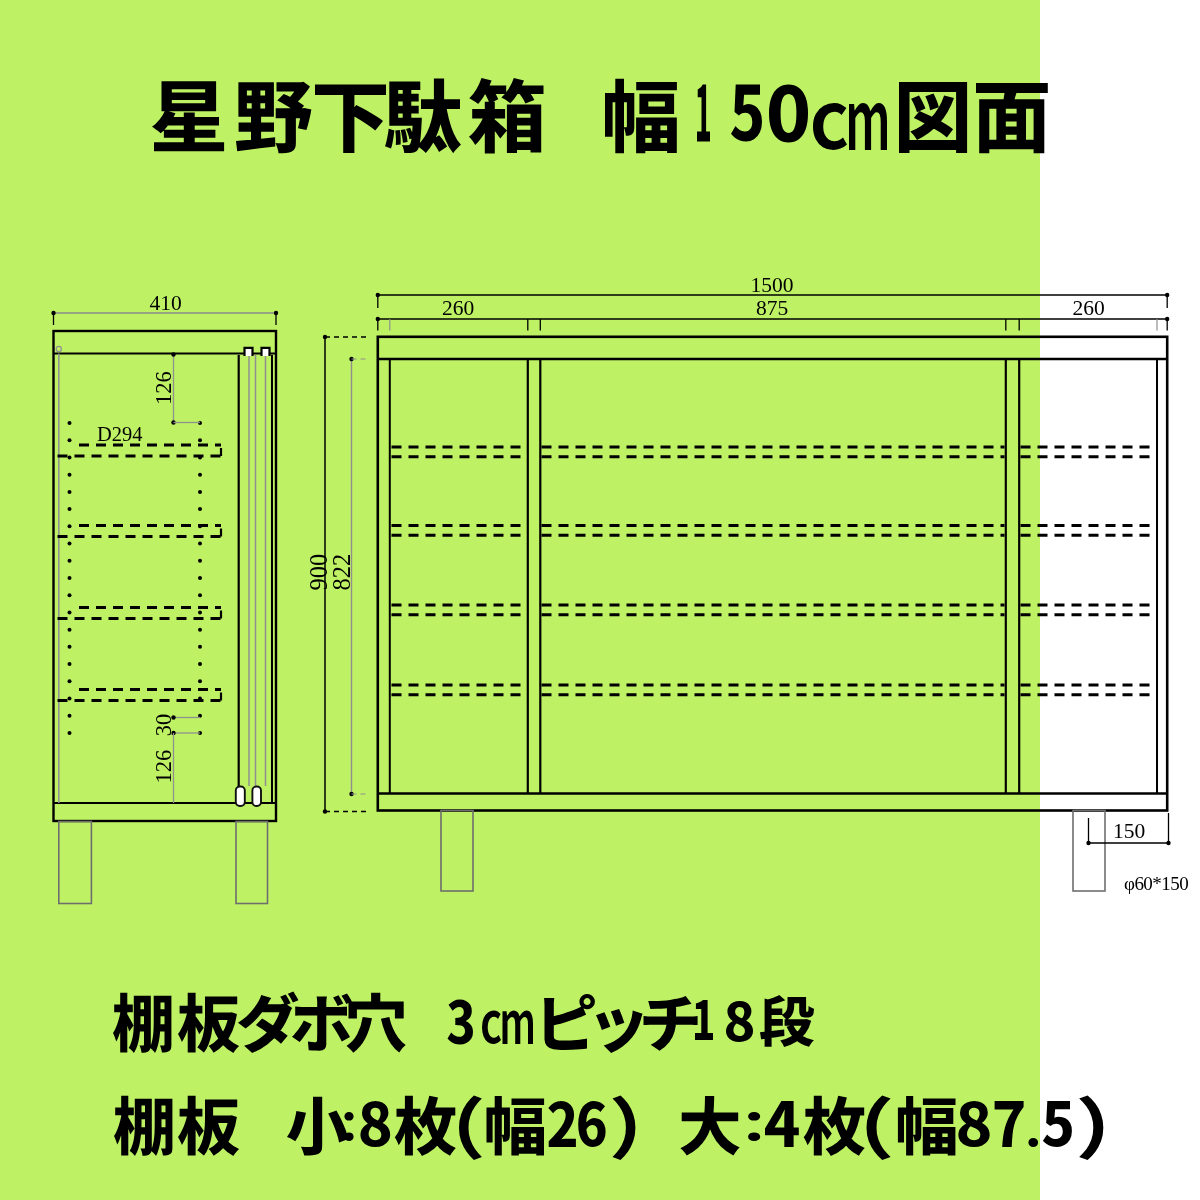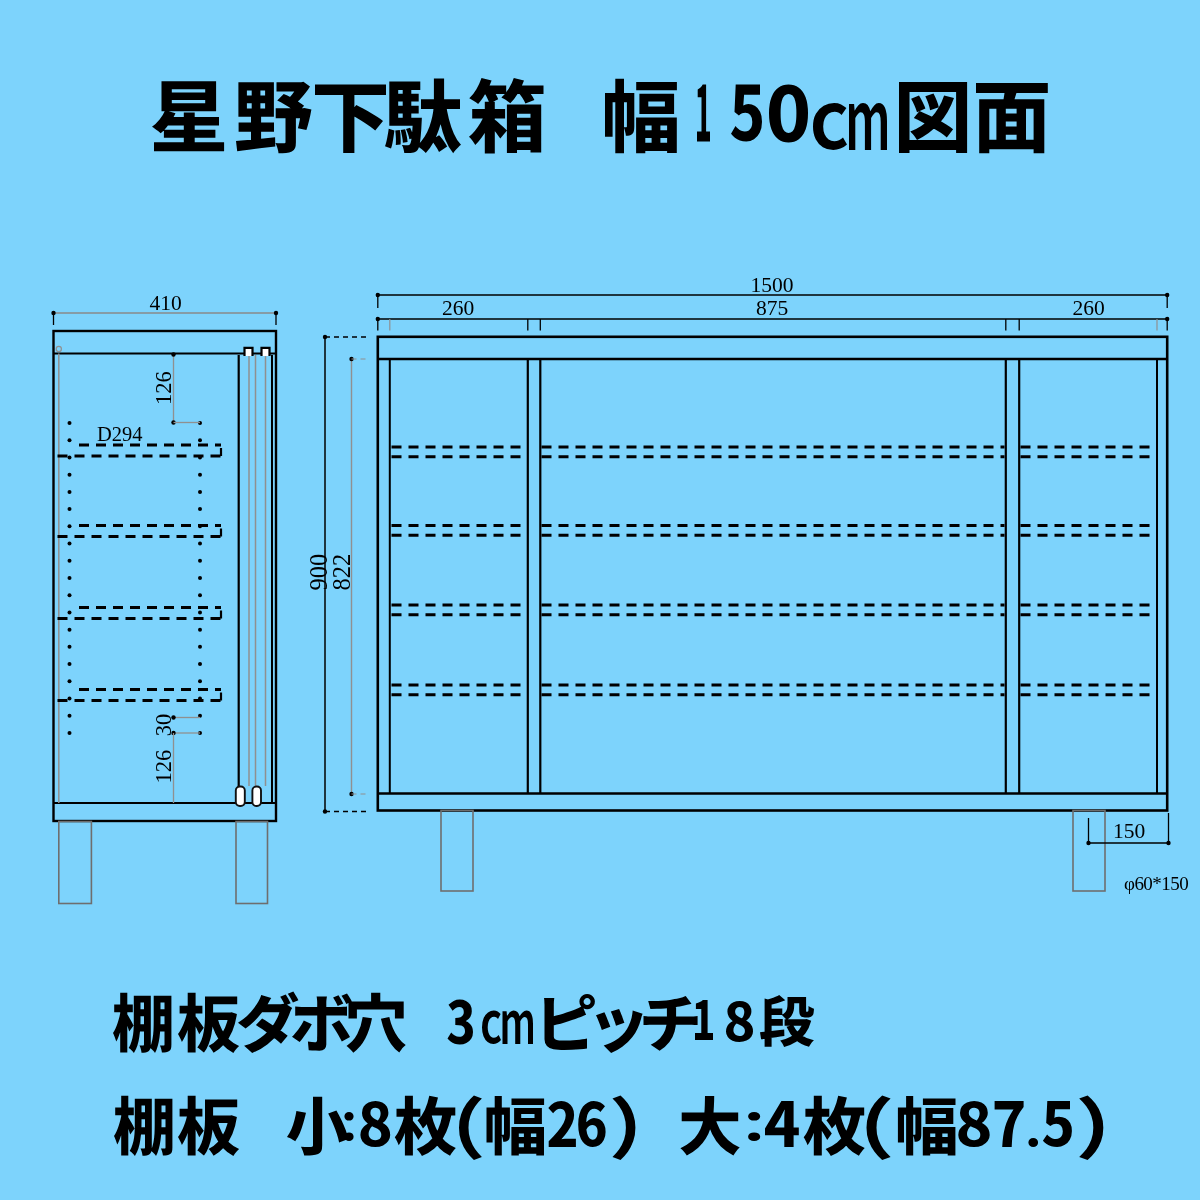--- a/index.html
+++ b/index.html
@@ -1,15 +1,15 @@
 <!DOCTYPE html>
 <html><head><meta charset="utf-8">
 <style>
 html,body{margin:0;padding:0;background:#ffffff;}
-#page{width:1200px;height:1200px;position:relative;background:#7dd3fc;}
+#page{width:1040px;height:1200px;position:relative;background:#bef264;}
 </style></head>
 <body>
 <div id="page">
 <svg width="1200" height="1200" viewBox="0 0 1200 1200">
 
 <path fill="#000" d="M163.9 129.7H215.4V137.8H163.9ZM166.0 117.0H219.0V125.6H166.0ZM154.0 142.3H224.1V151.2H154.0ZM183.8 112.6H194.7V148.5H183.8ZM171.8 99.9V103.3H205.2V99.9ZM171.8 89.2V92.6H205.2V89.2ZM161.5 81.3H216.1V111.2H161.5ZM165.2 110.2 175.5 113.2Q173.8 117.0 171.4 120.7Q168.9 124.4 166.2 127.7Q163.5 130.9 160.7 133.3Q159.7 132.3 158.1 131.1Q156.6 129.9 154.9 128.7Q153.2 127.5 152.0 126.8Q156.0 123.8 159.6 119.4Q163.2 114.9 165.2 110.2ZM246.9 103.3V108.4H265.1V103.3ZM246.9 90.6V95.6H265.1V90.6ZM238.4 82.3H273.9V116.7H238.4ZM238.6 122.4H274.0V131.8H238.6ZM236.0 140.9Q240.9 140.5 247.4 140.0Q253.8 139.4 260.9 138.7Q268.1 137.9 275.1 137.2L275.3 146.4Q268.7 147.3 261.9 148.1Q255.0 149.0 248.7 149.8Q242.4 150.5 237.2 151.2ZM276.5 82.3H303.3V91.6H276.5ZM275.7 108.3H304.6V118.2H275.7ZM298.6 82.3H301.1L303.4 81.7L310.0 86.4Q308.0 89.7 305.4 93.1Q302.7 96.6 299.7 99.7Q296.7 102.8 293.5 105.0Q292.5 103.7 290.8 101.9Q289.0 100.1 287.8 99.1Q290.0 97.2 292.1 94.5Q294.2 91.9 295.9 89.1Q297.6 86.4 298.6 84.2ZM277.2 100.5 283.7 94.1Q287.3 95.5 291.1 97.6Q294.9 99.7 298.3 101.8Q301.7 104.0 304.1 105.8L297.5 113.2Q295.2 111.2 291.8 108.9Q288.4 106.5 284.6 104.4Q280.8 102.2 277.2 100.5ZM301.4 108.3H302.8L304.4 108.0L311.4 109.5Q310.5 114.9 309.1 120.5Q307.7 126.1 306.4 130.1L297.9 128.3Q298.6 126.0 299.2 122.8Q299.9 119.6 300.4 116.2Q301.0 112.8 301.4 109.7ZM285.5 113.2H295.9V142.2Q295.9 145.8 295.1 148.1Q294.2 150.3 291.8 151.5Q289.4 152.7 286.1 153.0Q282.8 153.3 278.5 153.3Q278.3 151.0 277.4 148.1Q276.5 145.1 275.5 143.0Q278.0 143.2 280.5 143.2Q283.1 143.2 283.9 143.2Q284.8 143.2 285.1 142.9Q285.5 142.7 285.5 141.9ZM251.7 85.2H260.4V111.3H261.1V140.9H251.0V111.3H251.7ZM315.0 84.4H386.0V95.0H315.0ZM343.2 94.1H354.4V153.1H343.2ZM349.1 113.4 356.3 105.0Q359.4 106.5 363.1 108.5Q366.8 110.5 370.5 112.7Q374.2 114.9 377.5 117.0Q380.8 119.1 383.0 120.9L375.2 130.6Q373.1 128.7 370.1 126.5Q367.0 124.2 363.4 121.9Q359.8 119.6 356.1 117.4Q352.4 115.2 349.1 113.4ZM421.0 99.3H460.0V108.9H421.0ZM431.3 140.1 439.1 135.3Q440.7 137.0 442.3 139.0Q443.8 141.0 445.1 142.9Q446.4 144.9 447.2 146.5L439.0 152.0Q438.3 150.4 437.0 148.3Q435.7 146.2 434.2 144.0Q432.8 141.8 431.3 140.1ZM445.8 102.8Q446.9 111.1 448.9 119.0Q450.9 127.0 453.9 133.7Q456.8 140.4 461.0 144.8Q459.7 145.8 458.3 147.2Q456.8 148.7 455.4 150.3Q454.0 151.9 453.2 153.3Q448.6 147.8 445.5 140.1Q442.4 132.4 440.4 123.3Q438.4 114.2 437.1 104.2ZM433.9 78.5H444.1V100.8Q444.1 103.4 443.7 108.0Q443.2 112.6 442.0 118.3Q440.9 124.0 438.7 130.1Q436.6 136.3 433.5 142.2Q430.3 148.1 425.8 153.0Q424.3 151.3 421.8 149.3Q419.3 147.3 417.2 146.0Q421.6 141.6 424.7 136.6Q427.7 131.6 429.5 126.5Q431.3 121.4 432.3 116.6Q433.3 111.8 433.6 107.7Q433.9 103.7 433.9 101.0ZM394.9 93.7H418.7V101.6H394.9ZM394.9 105.7H418.7V113.6H394.9ZM389.3 117.8H416.0V125.8H389.3ZM402.7 86.5H411.3V122.1H402.7ZM406.0 129.0 410.1 127.7Q411.3 130.0 412.3 132.8Q413.4 135.6 413.7 137.7L409.4 139.2Q409.1 137.1 408.1 134.2Q407.1 131.4 406.0 129.0ZM400.7 129.9 405.1 129.2Q406.0 132.2 406.7 135.8Q407.4 139.4 407.6 141.9L402.9 142.8Q402.8 140.2 402.1 136.6Q401.5 133.0 400.7 129.9ZM395.3 130.4 399.8 129.9Q400.5 133.4 400.6 137.5Q400.8 141.6 400.6 144.5L395.8 145.1Q396.0 142.1 395.9 138.0Q395.7 133.9 395.3 130.4ZM388.7 128.7 394.4 130.5Q394.1 133.2 393.6 136.5Q393.1 139.8 392.5 142.9Q391.9 146.1 391.0 148.4L385.0 146.2Q385.9 143.9 386.6 140.8Q387.3 137.8 387.8 134.6Q388.4 131.4 388.7 128.7ZM389.3 81.5H420.3V89.9H398.2V123.0H389.3ZM412.9 117.8H421.9Q421.9 117.8 421.8 119.1Q421.8 120.4 421.7 121.2Q421.3 130.5 420.7 136.3Q420.2 142.2 419.4 145.4Q418.7 148.6 417.6 149.9Q416.4 151.3 415.1 151.9Q413.8 152.6 412.2 152.8Q410.8 153.0 408.7 153.1Q406.6 153.1 404.3 153.0Q404.1 151.2 403.5 148.9Q402.9 146.6 401.9 145.0Q403.7 145.1 405.2 145.2Q406.8 145.2 407.6 145.2Q408.3 145.2 408.9 145.0Q409.5 144.9 410.0 144.2Q410.6 143.4 411.2 140.8Q411.7 138.2 412.1 133.0Q412.6 127.8 412.9 119.2ZM506.9 104.5H541.2V152.6H530.5V113.7H517.0V153.1H506.9ZM472.2 109.0H505.1V118.5H472.2ZM511.9 117.8H535.7V125.4H511.9ZM511.9 129.7H535.7V137.3H511.9ZM511.9 141.7H535.7V150.1H511.9ZM484.8 101.8H494.8V153.4H484.8ZM493.3 118.4Q494.3 119.2 496.3 120.8Q498.2 122.5 500.4 124.5Q502.6 126.4 504.4 128.1Q506.2 129.8 507.0 130.5L500.3 138.6Q499.3 137.0 497.7 134.9Q496.1 132.8 494.3 130.6Q492.5 128.4 490.8 126.3Q489.1 124.3 487.8 122.9ZM481.5 85.4H506.2V94.0H481.5ZM513.8 85.4H543.5V94.1H513.8ZM481.5 78.0 491.6 80.6Q490.0 84.9 487.8 89.3Q485.6 93.6 483.1 97.4Q480.6 101.1 478.1 104.0Q477.1 103.1 475.5 102.0Q473.9 101.0 472.2 99.9Q470.5 98.9 469.3 98.3Q473.2 94.7 476.4 89.2Q479.6 83.7 481.5 78.0ZM513.8 78.0 524.0 80.6Q521.7 87.2 518.0 93.2Q514.3 99.3 510.3 103.3Q509.3 102.4 507.6 101.3Q506.0 100.2 504.3 99.1Q502.6 98.0 501.4 97.4Q505.4 94.0 508.7 88.8Q512.0 83.6 513.8 78.0ZM483.9 92.1 492.1 88.4Q493.9 90.9 495.7 93.9Q497.4 96.9 498.2 99.2L489.5 103.4Q488.8 101.1 487.2 97.9Q485.6 94.7 483.9 92.1ZM518.5 92.4 526.9 89.1Q529.0 91.5 531.1 94.6Q533.3 97.6 534.4 99.9L525.4 103.6Q524.5 101.3 522.5 98.1Q520.5 94.9 518.5 92.4ZM484.6 114.6 492.1 119.0Q490.3 123.4 487.6 128.3Q484.9 133.1 481.7 137.5Q478.5 141.8 475.3 145.0Q474.2 143.2 472.5 140.7Q470.7 138.3 469.0 136.8Q472.0 134.4 475.0 130.7Q478.0 127.0 480.5 122.8Q483.0 118.5 484.6 114.6ZM615.3 78.7H624.0V153.3H615.3ZM605.0 93.1H630.5V102.3H612.6V136.8H605.0ZM626.9 93.1H634.3V126.6Q634.3 128.9 633.9 130.9Q633.5 132.9 632.2 134.0Q630.9 135.2 629.4 135.5Q628.0 135.8 625.9 135.8Q625.8 134.0 625.1 131.4Q624.5 128.9 623.6 127.1Q624.5 127.2 625.3 127.2Q626.0 127.2 626.3 127.2Q626.9 127.1 626.9 126.4ZM636.2 81.9H676.9V90.3H636.2ZM648.3 101.4V106.4H664.9V101.4ZM639.4 93.8H674.1V114.0H639.4ZM640.3 130.2H673.5V138.0H640.3ZM640.1 142.8H673.5V150.9H640.1ZM636.1 117.5H676.8V153.1H667.1V125.6H645.3V153.2H636.1ZM651.6 121.5H660.4V148.4H651.6ZM697.0 141.5V131.4H701.5V97.2H697.7V89.5Q699.3 88.7 700.5 87.5Q701.7 86.3 702.7 84.5H706.1V131.4H710.0V141.5ZM746.3 141.5Q742.7 141.5 739.9 140.5Q737.1 139.4 734.9 137.7Q732.7 135.9 731.0 133.8L735.5 126.1Q736.7 127.6 738.2 128.8Q739.6 130.1 741.3 130.8Q743.0 131.6 744.9 131.6Q747.1 131.6 748.8 130.5Q750.4 129.4 751.4 127.3Q752.3 125.1 752.3 122.1Q752.3 117.5 750.3 115.1Q748.4 112.7 745.3 112.7Q743.4 112.7 742.1 113.3Q740.8 113.9 738.9 115.5L734.5 111.9L735.7 84.5H760.0V94.8H744.1L743.3 105.4Q744.6 104.7 745.7 104.4Q746.9 104.1 748.3 104.1Q752.0 104.1 755.1 106.0Q758.3 107.9 760.1 111.8Q762.0 115.7 762.0 121.8Q762.0 128.0 759.8 132.4Q757.6 136.9 754.0 139.2Q750.4 141.5 746.3 141.5ZM788.5 142.5Q782.7 142.5 778.3 139.2Q773.9 135.9 771.5 129.4Q769.0 122.9 769.0 113.2Q769.0 103.6 771.5 97.2Q773.9 90.8 778.3 87.7Q782.7 84.5 788.5 84.5Q794.4 84.5 798.8 87.7Q803.1 90.9 805.6 97.2Q808.0 103.6 808.0 113.2Q808.0 122.9 805.6 129.4Q803.1 135.9 798.8 139.2Q794.4 142.5 788.5 142.5ZM788.5 133.0Q790.8 133.0 792.6 131.3Q794.3 129.6 795.3 125.3Q796.4 121.0 796.4 113.2Q796.4 105.5 795.3 101.3Q794.3 97.1 792.6 95.5Q790.8 93.9 788.5 93.9Q786.4 93.9 784.6 95.5Q782.8 97.1 781.7 101.3Q780.6 105.5 780.6 113.2Q780.6 121.0 781.7 125.3Q782.8 129.6 784.6 131.3Q786.4 133.0 788.5 133.0ZM833.3 150.0Q827.5 150.0 822.9 147.2Q818.4 144.4 815.7 139.2Q813.0 133.9 813.0 126.5Q813.0 119.1 815.9 113.8Q818.9 108.6 823.7 105.8Q828.5 103.0 834.1 103.0Q838.1 103.0 841.1 104.4Q844.1 105.9 846.4 108.1L841.6 114.9Q840.0 113.3 838.3 112.5Q836.6 111.7 834.7 111.7Q831.3 111.7 828.7 113.5Q826.1 115.4 824.6 118.7Q823.2 122.0 823.2 126.5Q823.2 131.0 824.6 134.3Q826.1 137.7 828.6 139.5Q831.1 141.3 834.3 141.3Q836.8 141.3 839.0 140.2Q841.2 139.1 843.0 137.5L847.0 144.5Q844.0 147.3 840.4 148.6Q836.8 150.0 833.3 150.0ZM849.0 150.0V104.1H854.1L854.6 110.4H854.8Q856.5 107.4 858.4 105.2Q860.4 103.0 863.0 103.0Q865.9 103.0 867.6 105.1Q869.3 107.3 870.3 111.2Q872.2 107.7 874.2 105.4Q876.3 103.0 878.8 103.0Q883.0 103.0 885.0 107.8Q887.0 112.6 887.0 121.3V150.0H880.7V122.6Q880.7 117.0 879.8 114.7Q878.8 112.3 876.7 112.3Q875.4 112.3 874.1 113.7Q872.7 115.1 871.1 118.0V150.0H864.9V122.6Q864.9 117.0 863.9 114.7Q862.9 112.3 860.8 112.3Q859.6 112.3 858.2 113.7Q856.8 115.1 855.3 118.0V150.0ZM944.1 95.5 954.0 98.0Q948.8 112.8 939.4 123.3Q929.9 133.8 917.0 140.0Q916.4 138.9 915.2 137.3Q914.0 135.6 912.7 134.1Q911.4 132.5 910.3 131.5Q922.8 126.5 931.3 117.4Q939.9 108.3 944.1 95.5ZM913.8 118.1 919.5 111.0Q923.7 112.8 928.4 115.0Q933.0 117.2 937.7 119.6Q942.3 122.1 946.3 124.6Q950.4 127.1 953.1 129.3L946.8 137.5Q944.2 135.2 940.4 132.6Q936.5 130.0 932.0 127.4Q927.5 124.8 922.8 122.4Q918.1 120.0 913.8 118.1ZM911.1 98.8 919.0 95.5Q920.9 98.5 922.7 102.2Q924.6 105.9 925.4 108.6L917.0 112.3Q916.3 109.6 914.6 105.7Q912.9 101.9 911.1 98.8ZM925.3 96.3 933.5 93.5Q935.2 96.7 936.7 100.5Q938.3 104.4 938.8 107.2L930.1 110.3Q929.8 108.5 929.1 106.1Q928.4 103.7 927.4 101.1Q926.4 98.6 925.3 96.3ZM899.0 82.0H967.1V153.1H956.1V92.0H909.5V153.1H899.0ZM905.1 139.9H960.3V150.0H905.1ZM1000.8 113.4H1020.8V121.6H1000.8ZM1000.8 126.6H1020.8V134.7H1000.8ZM985.8 139.7H1038.5V149.3H985.8ZM979.2 99.2H1044.3V153.3H1033.6V108.8H989.3V153.3H979.2ZM996.4 105.6H1005.8V144.0H996.4ZM1016.6 105.6H1026.0V143.9H1016.6ZM1005.0 87.5 1017.4 90.1Q1016.0 94.6 1014.6 98.9Q1013.3 103.3 1012.1 106.4L1002.5 103.9Q1003.1 101.6 1003.6 98.7Q1004.1 95.9 1004.5 92.9Q1004.9 90.0 1005.0 87.5ZM976.0 83.0H1047.8V92.9H976.0Z"></path>
 
 <rect x="53.5" y="331" width="222.5" height="490" stroke="#000" stroke-width="2.4" fill="none"></rect>
 
 <line x1="53.5" y1="353.5" x2="276" y2="353.5" stroke="#000" stroke-width="2.2" stroke-linecap="butt"></line>

